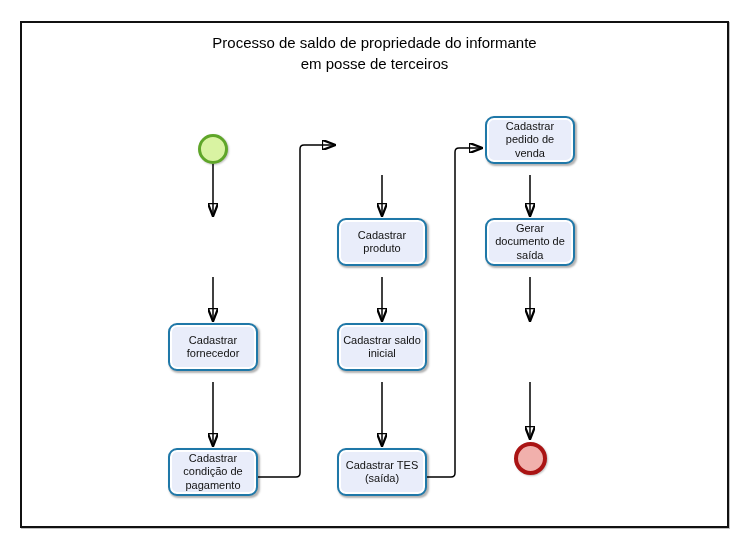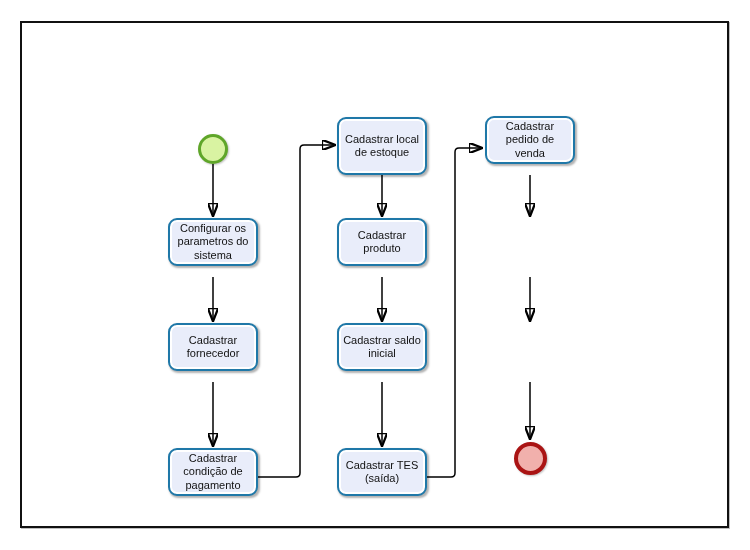--- a/index.html
+++ b/index.html
@@ -46,20 +46,22 @@
     fill:none;stroke:#000000;stroke-width:1.5;
   }
 </style>
 </head>
 <body>
 
 <div id="canvas">
 
   <div id="frame"></div>
 
+  <div class="diagram-title">Processo de saldo de propriedade do informante
+em posse de terceiros</div>
 
   <svg id="connector-layer" viewBox="0 0 750 550" xmlns="http://www.w3.org/2000/svg">
     <defs>
       <marker id="arrow" markerWidth="9" markerHeight="7" refX="8" refY="3.5" orient="auto">
         <path d="M0,0 L9,3.5 L0,7 Z" fill="#000000" stroke="none"></path>
       </marker>
     </defs>
     <path d="M213,164 L213,215" marker-end="url(#arrow)"></path>
     <path d="M213,277 L213,320" marker-end="url(#arrow)"></path>
     <path d="M213,382 L213,445" marker-end="url(#arrow)"></path>
@@ -69,51 +71,47 @@
     <path d="M382,382 L382,445" marker-end="url(#arrow)"></path>
     <path d="M427,477 H451 Q455,477 455,473 V152 Q455,148 459,148 H481" marker-end="url(#arrow)"></path>
     <path d="M530,175 L530,215" marker-end="url(#arrow)"></path>
     <path d="M530,277 L530,320" marker-end="url(#arrow)"></path>
     <path d="M530,382 L530,438" marker-end="url(#arrow)"></path>
   </svg>
 
   <div class="event start" style="left:198px;top:134px"></div>
   <div class="event end" style="left:514px;top:442px"></div>
 
-  <div class="task" style="left:168px;top:218px">
-    <span class="task-label">Configurar os
-parametros do
-sistema</span>
-  </div>
   <div class="task" style="left:168px;top:323px">
     <span class="task-label">Cadastrar
 fornecedor</span>
   </div>
   <div class="task" style="left:168px;top:448px">
     <span class="task-label">Cadastrar
 condição de
 pagamento</span>
   </div>
 
-  <div class="task" style="left:337px;top:117px;height:58px">
-    <span class="task-label">Cadastrar local
-de estoque</span>
-  </div>
   <div class="task" style="left:337px;top:218px">
     <span class="task-label">Cadastrar
 produto</span>
   </div>
   <div class="task" style="left:337px;top:323px">
     <span class="task-label">Cadastrar saldo
 inicial</span>
   </div>
   <div class="task" style="left:337px;top:448px">
     <span class="task-label">Cadastrar TES
 (saída)</span>
   </div>
 
   <div class="task" style="left:485px;top:116px">
     <span class="task-label">Cadastrar
 pedido de
 venda</span>
   </div>
+  <div class="task" style="left:485px;top:218px">
+    <span class="task-label">Gerar
+documento de
+saída</span>
+  </div>
 
 </div>
 
 </body></html>

